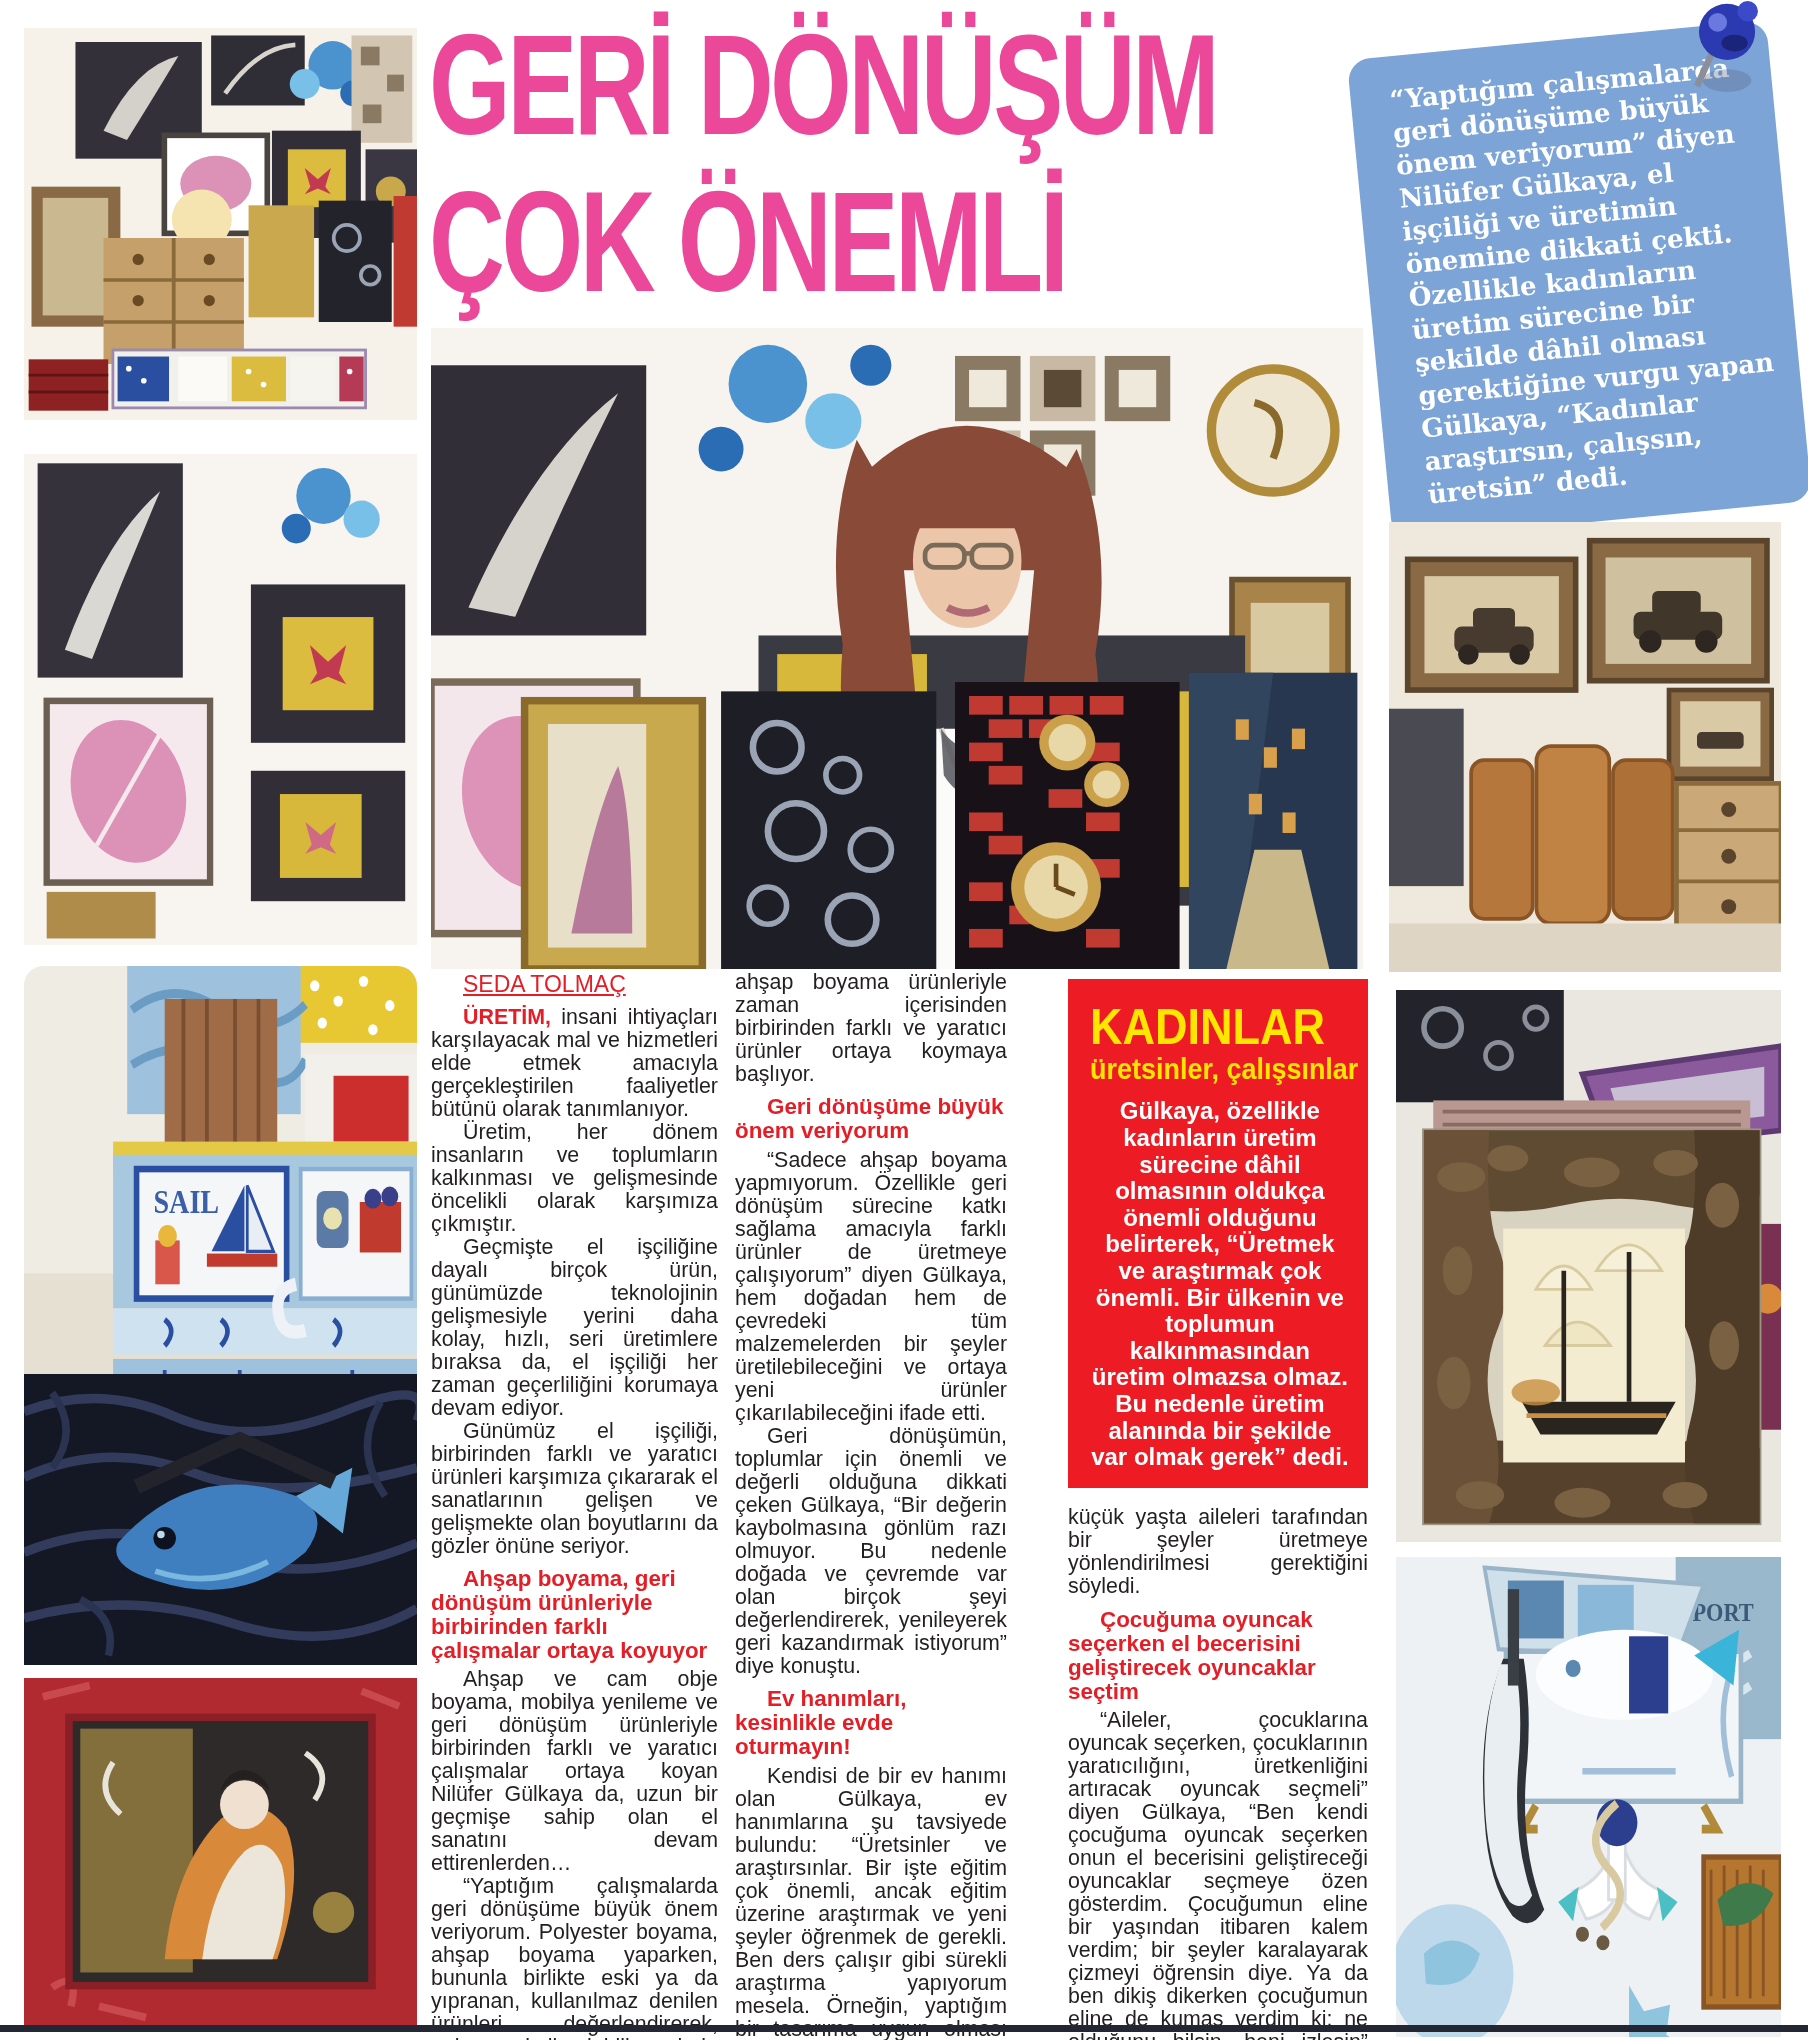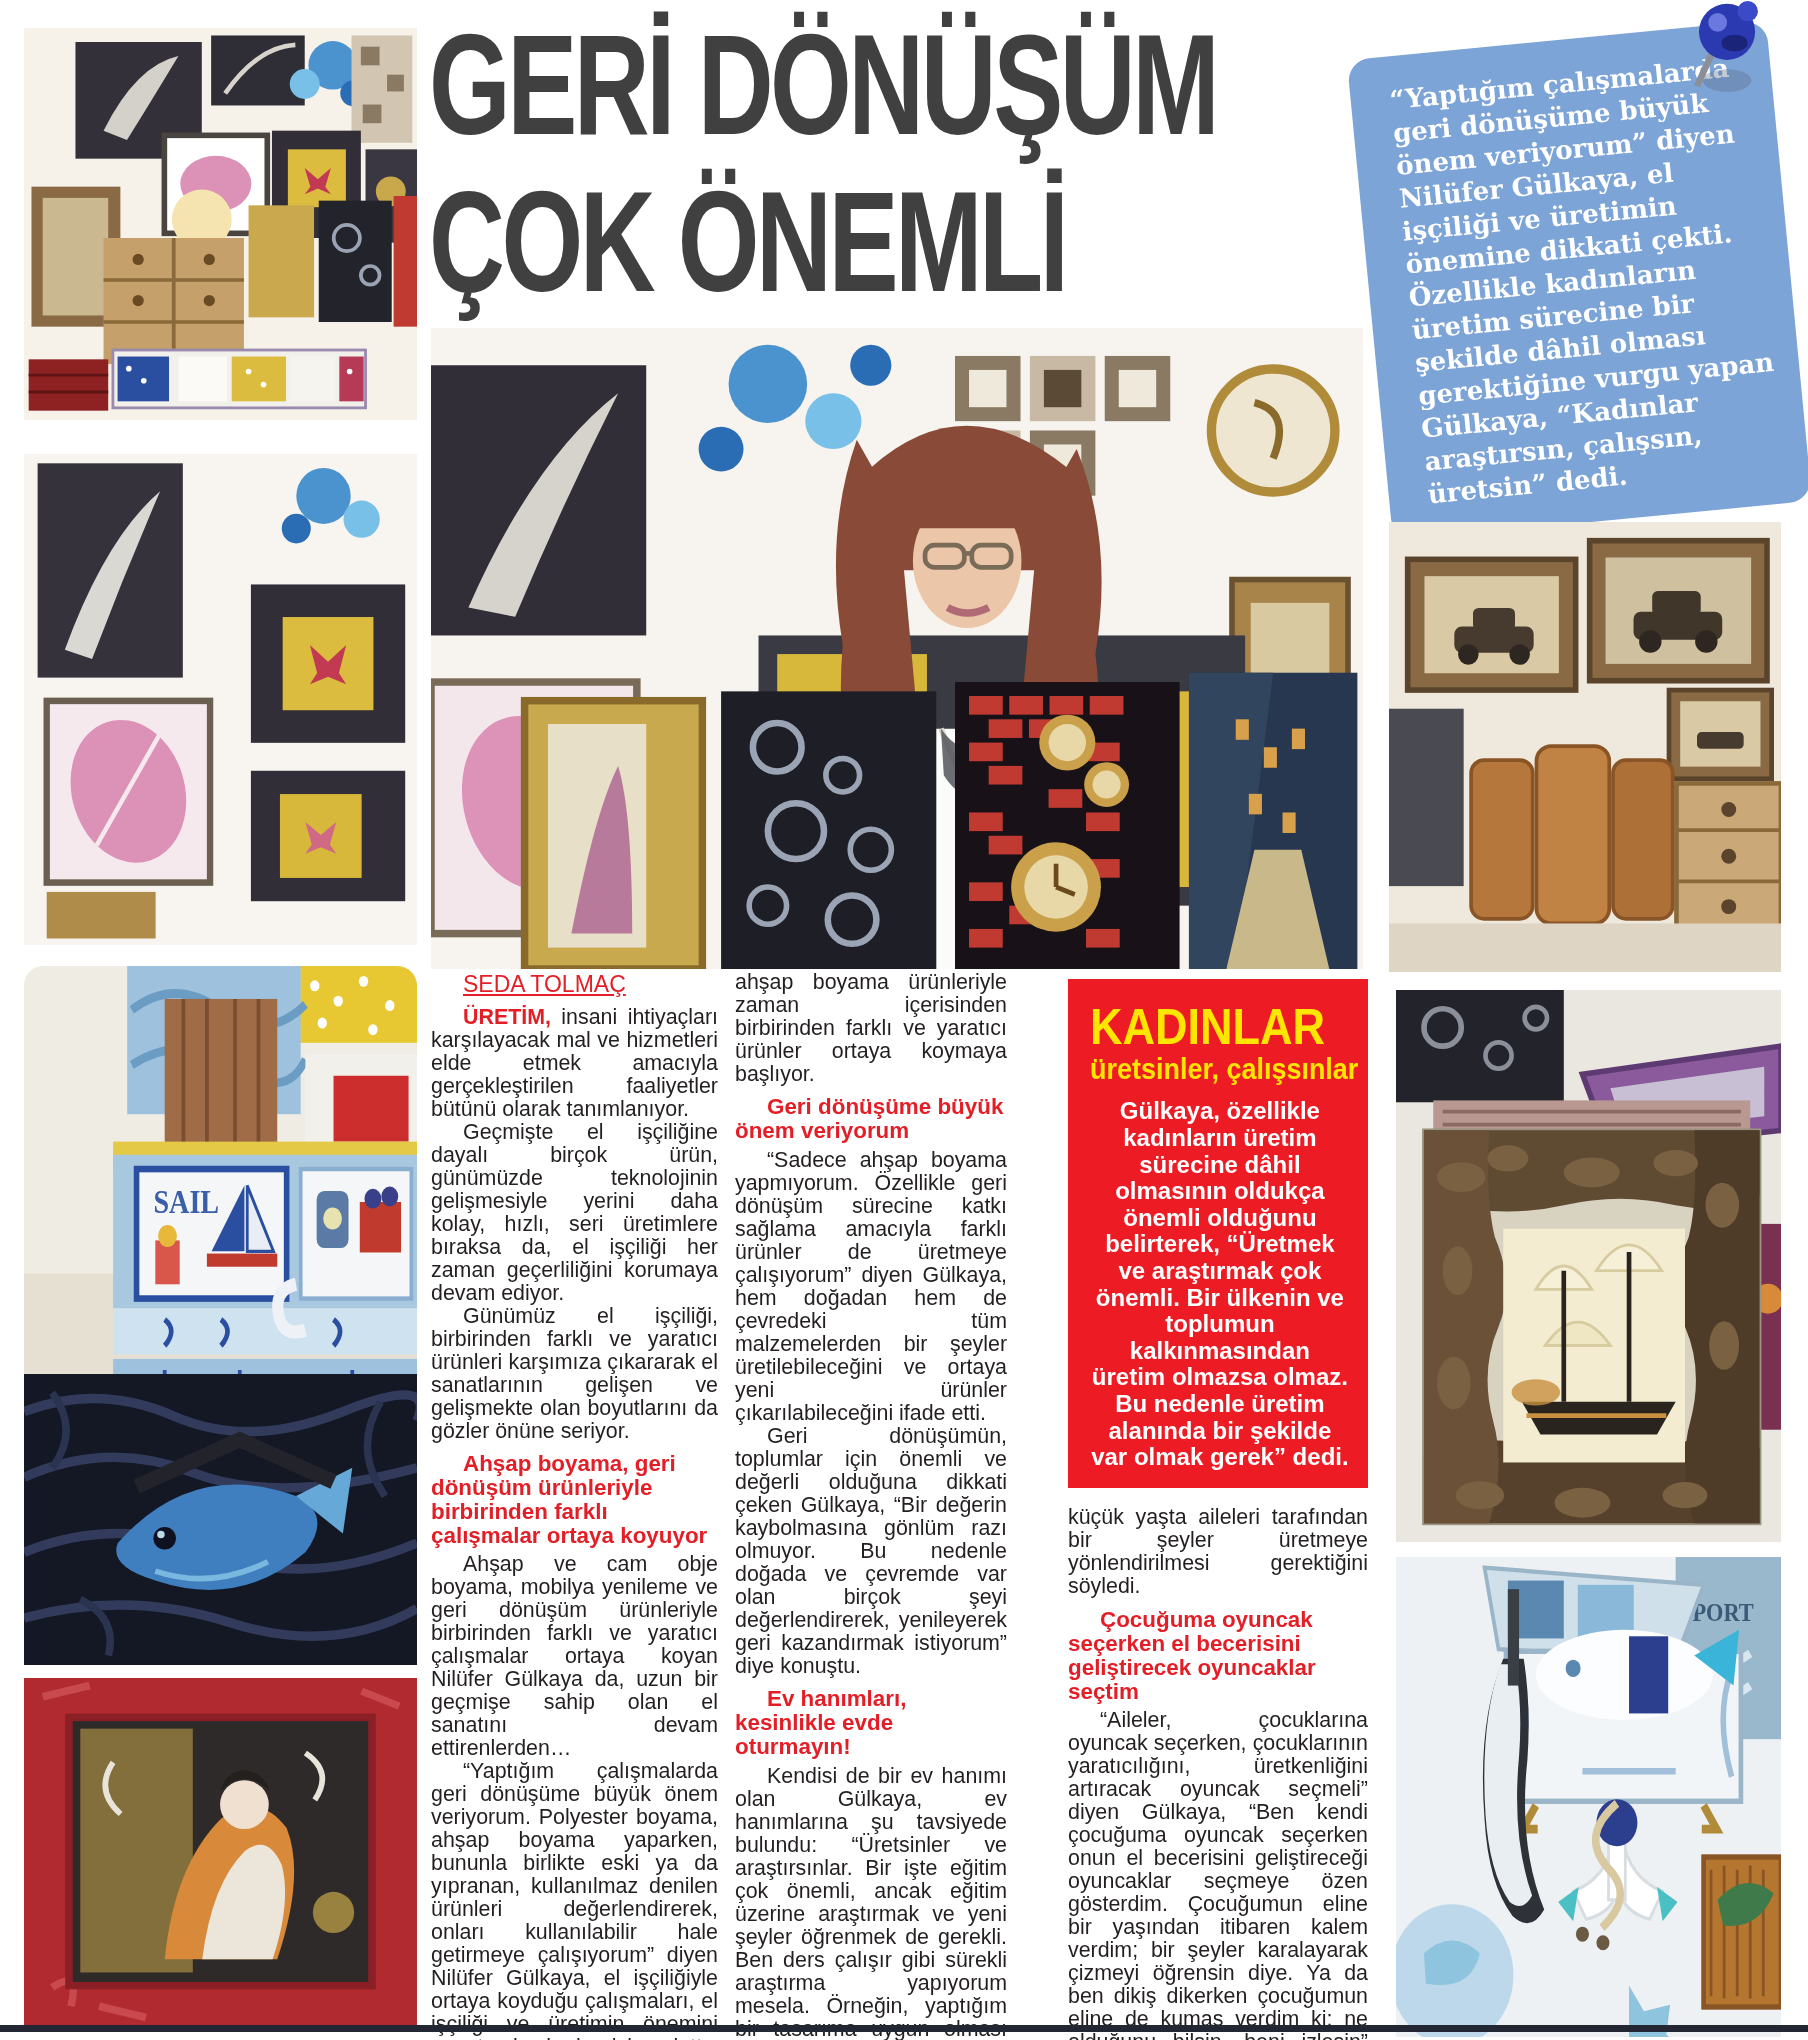--- a/index.html
+++ b/index.html
@@ -2,21 +2,21 @@
 <html style="font-size:15px"><head>
 <meta charset="utf-8">
 <style>
   html,body{margin:0;padding:0;background:#ffffff;}
   .page{position:relative;width:1809px;height:2041px;background:#ffffff;overflow:hidden;
         font-family:"Liberation Sans",sans-serif;color:#231f20;}
   .photo{position:absolute;overflow:hidden;background:#f4f0e8;}
   .photo svg{display:block;width:100%;height:100%;}
 
   
-  .headline{position:absolute;left:429px;top:5.6px;width:942px;color:#404040;font-weight:bold;}
+  .headline{position:absolute;left:429px;top:5.6px;width:942px;color:#ec4899;font-weight:bold;}
   .headline .hl-line{font-size:142px;line-height:157px;white-space:nowrap;
         transform:scaleX(0.74);transform-origin:0 0;letter-spacing:-4.7px;}
 
   
   .sticky{position:absolute;left:1369px;top:39px;width:421px;background:#7da4d6;
         border-radius:22.4px;transform:rotate(-5.5deg);transform-origin:50% 50%;
         padding:28px 24px 26px 39px;box-sizing:border-box;}
   .sticky .note-text{font-family:"DejaVu Serif",serif;font-weight:bold;color:#ffffff;
         font-size:26px;line-height:33px;}
   .pushpin{position:absolute;left:1669px;top:0px;width:103px;height:112px;z-index:5;}
@@ -331,20 +331,21 @@
       <circle cx="364" cy="308" r="8" fill="#5a452c"></circle>
         <circle cx="364" cy="358" r="8" fill="#5a452c"></circle>
         <circle cx="364" cy="412" r="8" fill="#5a452c"></circle>
       <rect x="0" y="430" width="420" height="52" fill="#ded5c4"></rect>
     </svg>
   </div>
 
   <div class="col" style="left:431px;top:971px;width:287px;">
     <div class="byline">SEDA TOLMAÇ</div>
     <p><span class="lead-red">ÜRETİM,</span><span> insani ihtiyaçları karşılayacak mal ve hizmetleri elde etmek amacıyla gerçekleştirilen faaliyetler bütünü olarak tanımlanıyor.</span></p>
+    <p>Üretim, her dönem insanların ve toplumların kalkınması ve gelişmesinde öncelikli olarak karşımıza çıkmıştır.</p>
     <p>Geçmişte el işçiliğine dayalı birçok ürün, günümüzde teknolojinin gelişmesiyle yerini daha kolay, hızlı, seri üretimlere bıraksa da, el işçiliği her zaman geçerliliğini korumaya devam ediyor.</p>
     <p>Günümüz el işçiliği, birbirinden farklı ve yaratıcı ürünleri karşımıza çıkararak el sanatlarının gelişen ve gelişmekte olan boyutlarını da gözler önüne seriyor.</p>
     <div class="subhead">Ahşap boyama, geri dönüşüm ürünleriyle birbirinden farklı çalışmalar ortaya koyuyor</div>
     <p>Ahşap ve cam obje boyama, mobilya yenileme ve geri dönüşüm ürünleriyle birbirinden farklı ve yaratıcı çalışmalar ortaya koyan Nilüfer Gülkaya da, uzun bir geçmişe sahip olan el sanatını devam ettirenlerden…</p>
     <p>“Yaptığım çalışmalarda geri dönüşüme büyük önem veriyorum. Polyester boyama, ahşap boyama yaparken, bununla birlikte eski ya da yıpranan, kullanılmaz denilen ürünleri değerlendirerek, onları kullanılabilir hale getirmeye çalışıyorum” diyen Nilüfer Gülkaya, el işçiliğiyle ortaya koyduğu çalışmaları, el işçiliği ve üretimin önemini gazetemiz okurları için anlattı.</p>
 
   </div>
 
   <div class="col" style="left:735px;top:971px;width:272px;">
     <p style="text-indent:0;">ahşap boyama ürünleriyle zaman içerisinden birbirinden farklı ve yaratıcı ürünler ortaya koymaya başlıyor.</p>

